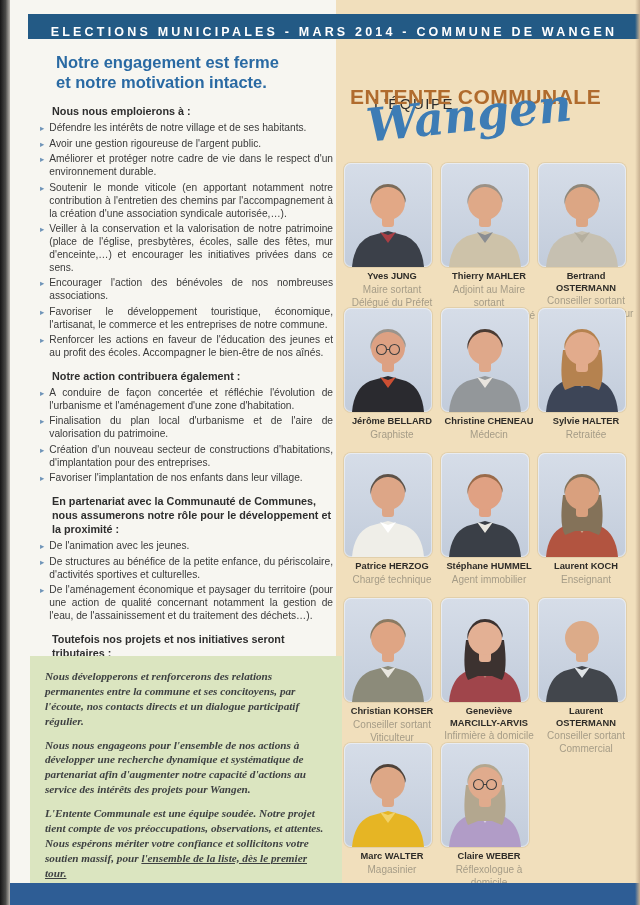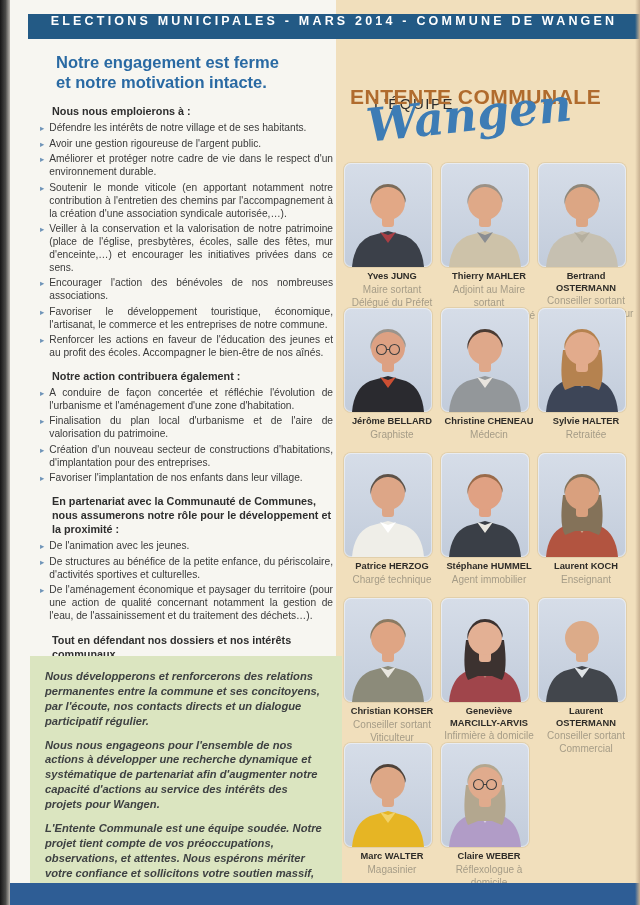--- a/index.html
+++ b/index.html
@@ -11,38 +11,38 @@
   
   .scan-edge-left{position:absolute;left:0;top:0;width:10px;height:905px;
     background:linear-gradient(90deg,#161616,#4a4a48 55%,#b8b5ae);z-index:50;}
   .scan-edge-right{position:absolute;right:0;top:0;width:5px;height:905px;
     background:linear-gradient(90deg,rgba(0,0,0,0),#c7b091);z-index:50;}
   .paper{position:absolute;left:10px;top:0;width:630px;height:905px;background:#f7f6f1;}
 
   
   .team-panel{position:absolute;left:336px;top:0;width:304px;height:884px;background:var(--beige,#f1dfbc);}
   .top-banner{position:absolute;left:28px;top:14px;width:612px;height:25px;
-    background:var(--banner,#235a85);color:#fff;display:flex;align-items:flex-start;justify-content:center;
+    background:var(--banner,#235a85);color:#fff;display:flex;align-items:flex-end;justify-content:center;
     font-size:12.5px;font-weight:bold;letter-spacing:3.2px;white-space:nowrap;z-index:5;}
   .bottom-band{position:absolute;left:8px;top:883px;width:632px;height:22px;background:var(--band,#2e5d95);z-index:6;}
 
   
   .left-col{position:absolute;left:40px;top:52px;width:293px;z-index:2;}
   .headline{color:var(--blue,#2a6aa3);font-size:16.5px;font-weight:bold;line-height:1.22;margin:0 0 12px 16px;}
   .sec-title{font-size:10.8px;font-weight:bold;color:#2e2e2e;margin:9px 0 4px 0;line-height:1.3;padding-left:12px;}
   .bullet{display:flex;gap:5px;margin:0 0 2.5px 0;}
   .arrow{color:#6f94b8;font-size:8.5px;line-height:1.5;flex:0 0 auto;}
   .btext{font-size:10.2px;color:#3a3a3a;line-height:1.27;text-align:justify;flex:1;}
   .standalone{margin-top:10px;}
 
   
   .green-box{position:absolute;left:30px;top:656px;width:312px;height:227px;
     background:var(--green,#dbe5c0);padding:13px 14px 0 15px;box-sizing:border-box;z-index:2;}
   .green-box p{margin:0 0 9px 0;font-size:11.2px;font-weight:bold;font-style:italic;
-    color:#3e4142;line-height:1.33;}
+    color:#3e4142;line-height:1.33;font-family:Liberation Serif, serif;}
   .green-box .ul{text-decoration:underline;}
 
   
   .hdr-equipe{position:absolute;left:374px;top:58px;font-size:15px;color:#2b2b2b;
     letter-spacing:1.5px;z-index:3;margin-top:37px;}
   .hdr-entente{position:absolute;left:350px;top:85px;font-size:21px;font-weight:bold;
     color:var(--orange,#b06b2d);letter-spacing:0.5px;z-index:3;white-space:nowrap;}
   .hdr-wangen{position:absolute;left:366px;top:88px;font-size:46px;font-weight:bold;font-style:italic;
     font-family:"DejaVu Serif",serif;color:var(--script,#3d7cb5);transform:rotate(-6deg);z-index:4;white-space:nowrap;}
 
@@ -152,21 +152,20 @@
       <div class="bullet">
         <span class="arrow">▸</span>
         <span class="btext">De structures au bénéfice de la petite enfance, du périscolaire, d'activités sportives et culturelles.</span>
       </div>
       <div class="bullet">
         <span class="arrow">▸</span>
         <span class="btext">De l'aménagement économique et paysager du territoire (pour une action de qualité concernant notamment la gestion de l'eau, de l'assainissement et du traitement des déchets…).</span>
       </div>
     </div>
 
-  <div class="sec-title standalone">Tout en défendant nos dossiers et nos intérêts communaux.</div>
 
   <div class="sec-title">Toutefois nos projets et nos initiatives seront tributaires :</div>
   <div class="bullet-list">
 
   <div class="bullet">
         <span class="arrow">▸</span>
         <span class="btext">De l'avis de la population et/ou de ses suggestions.</span>
       </div>
       <div class="bullet">
         <span class="arrow">▸</span>

